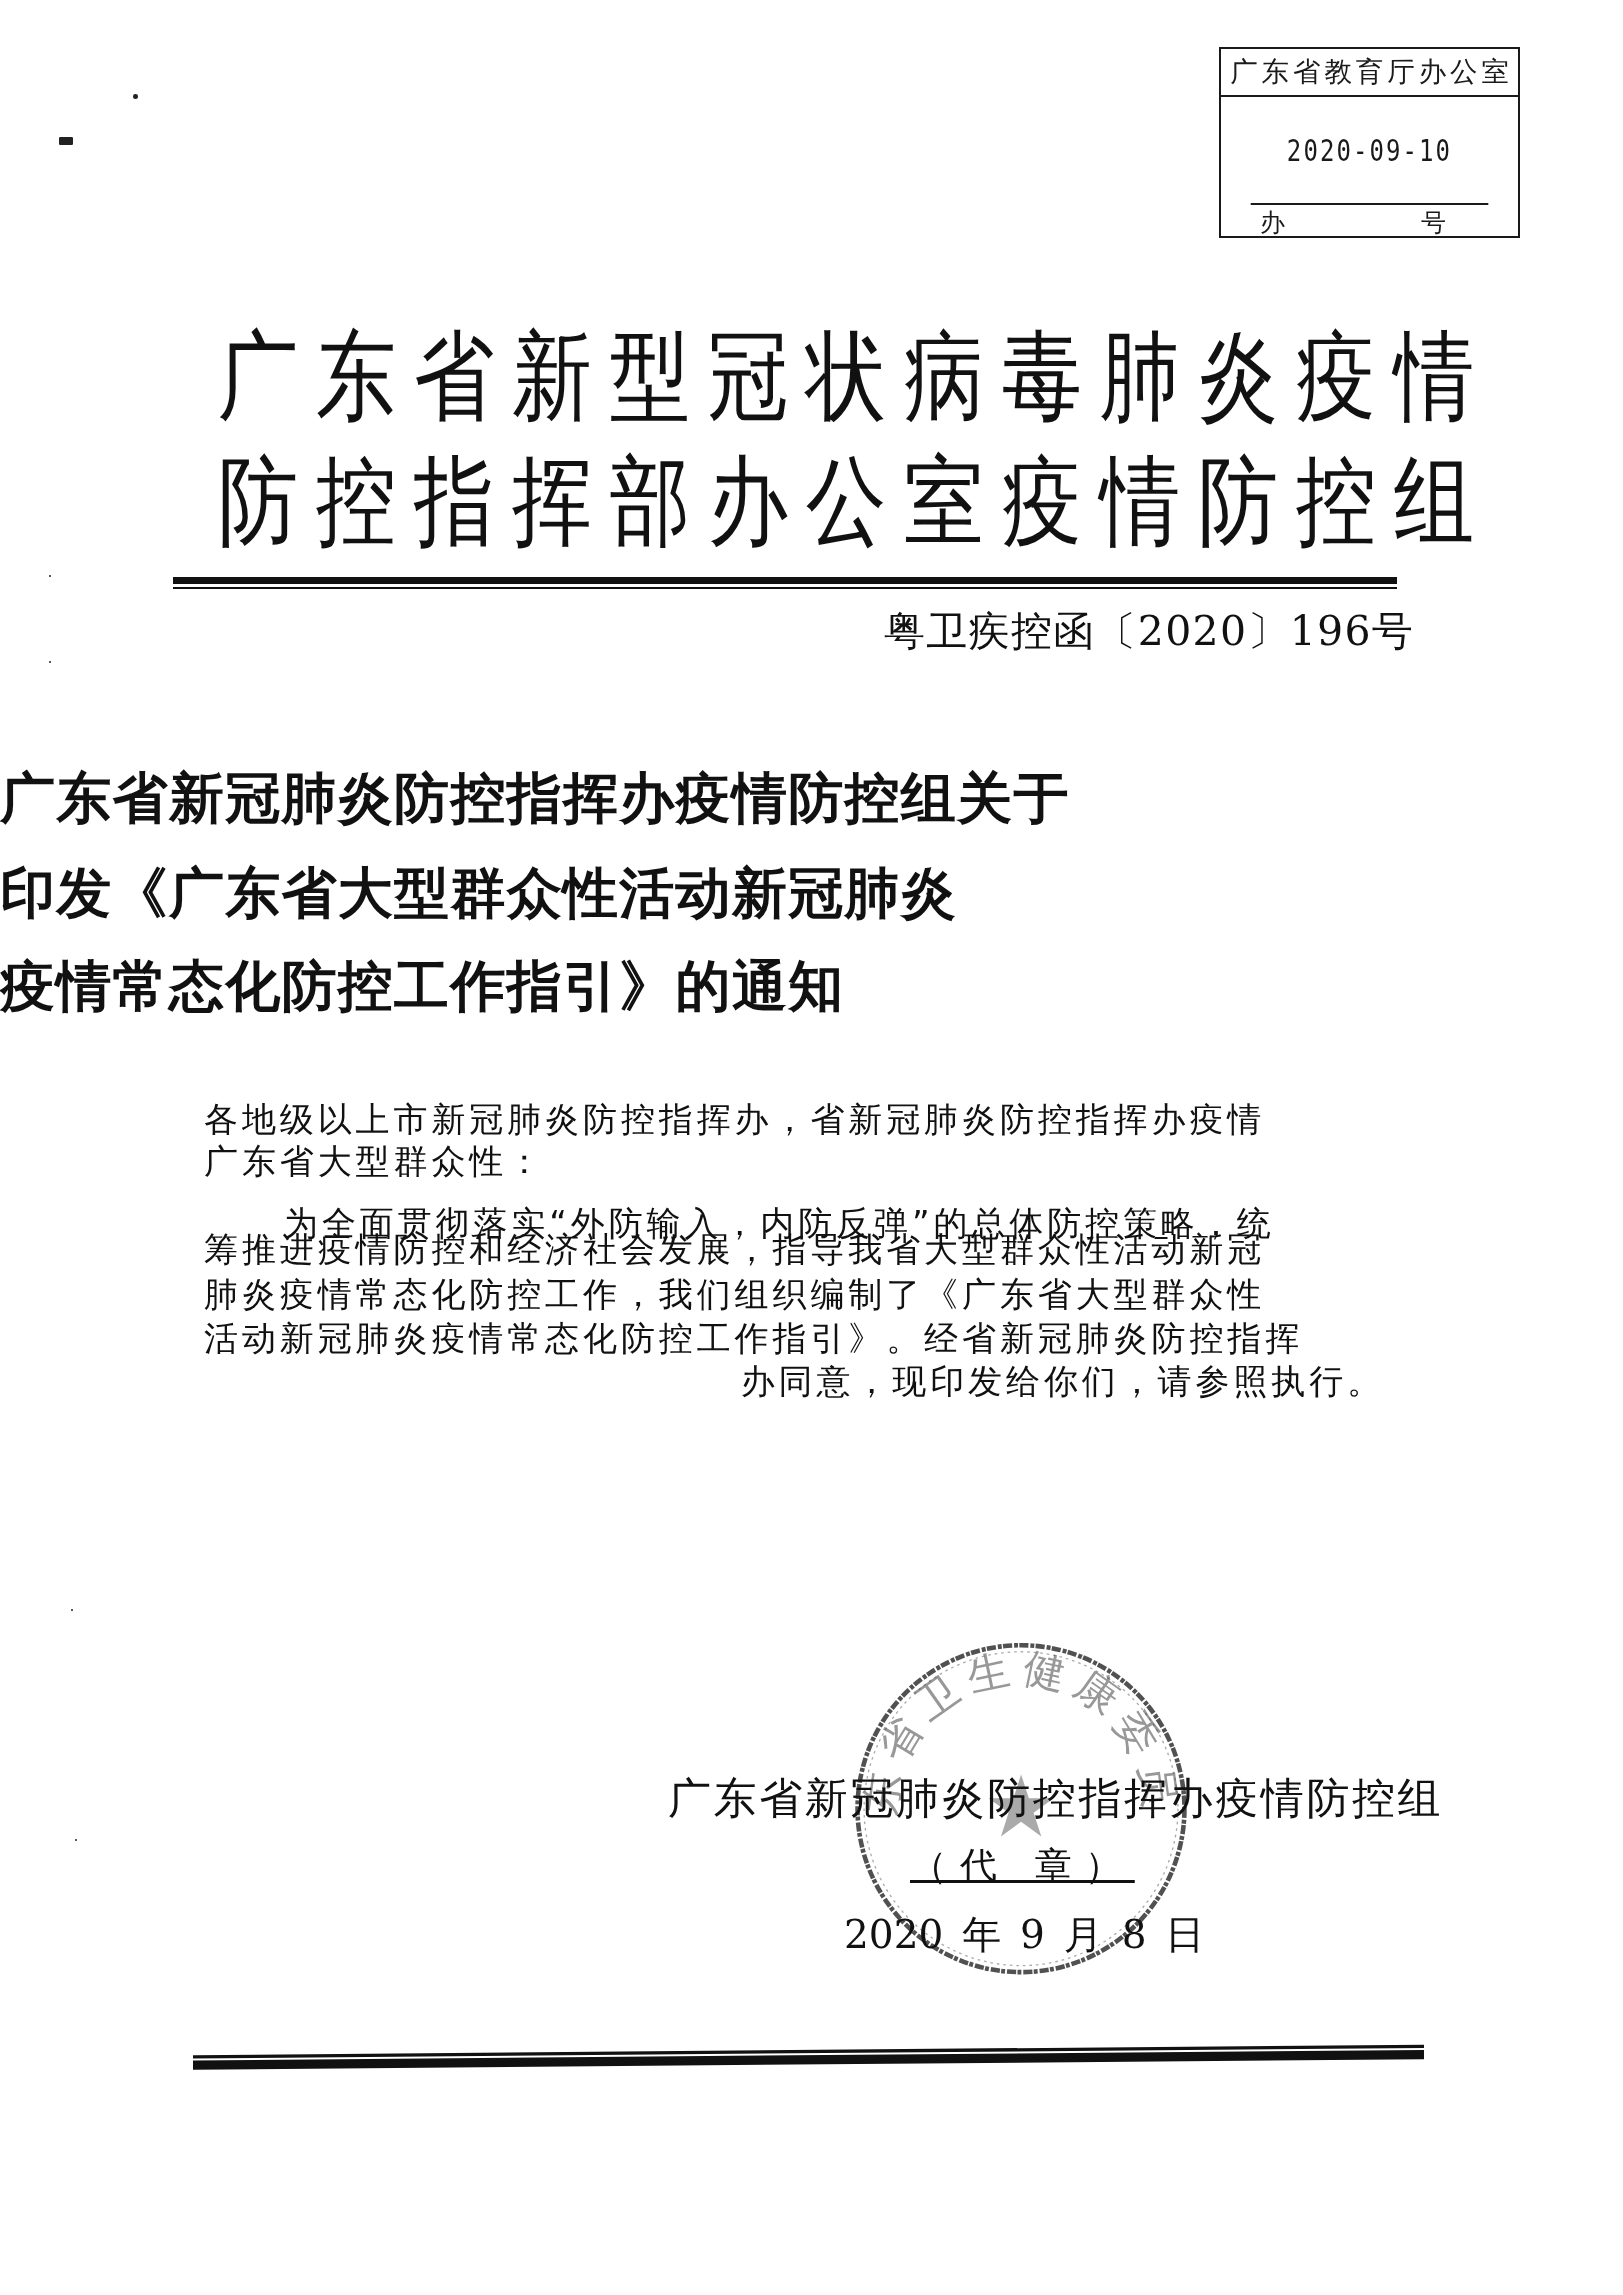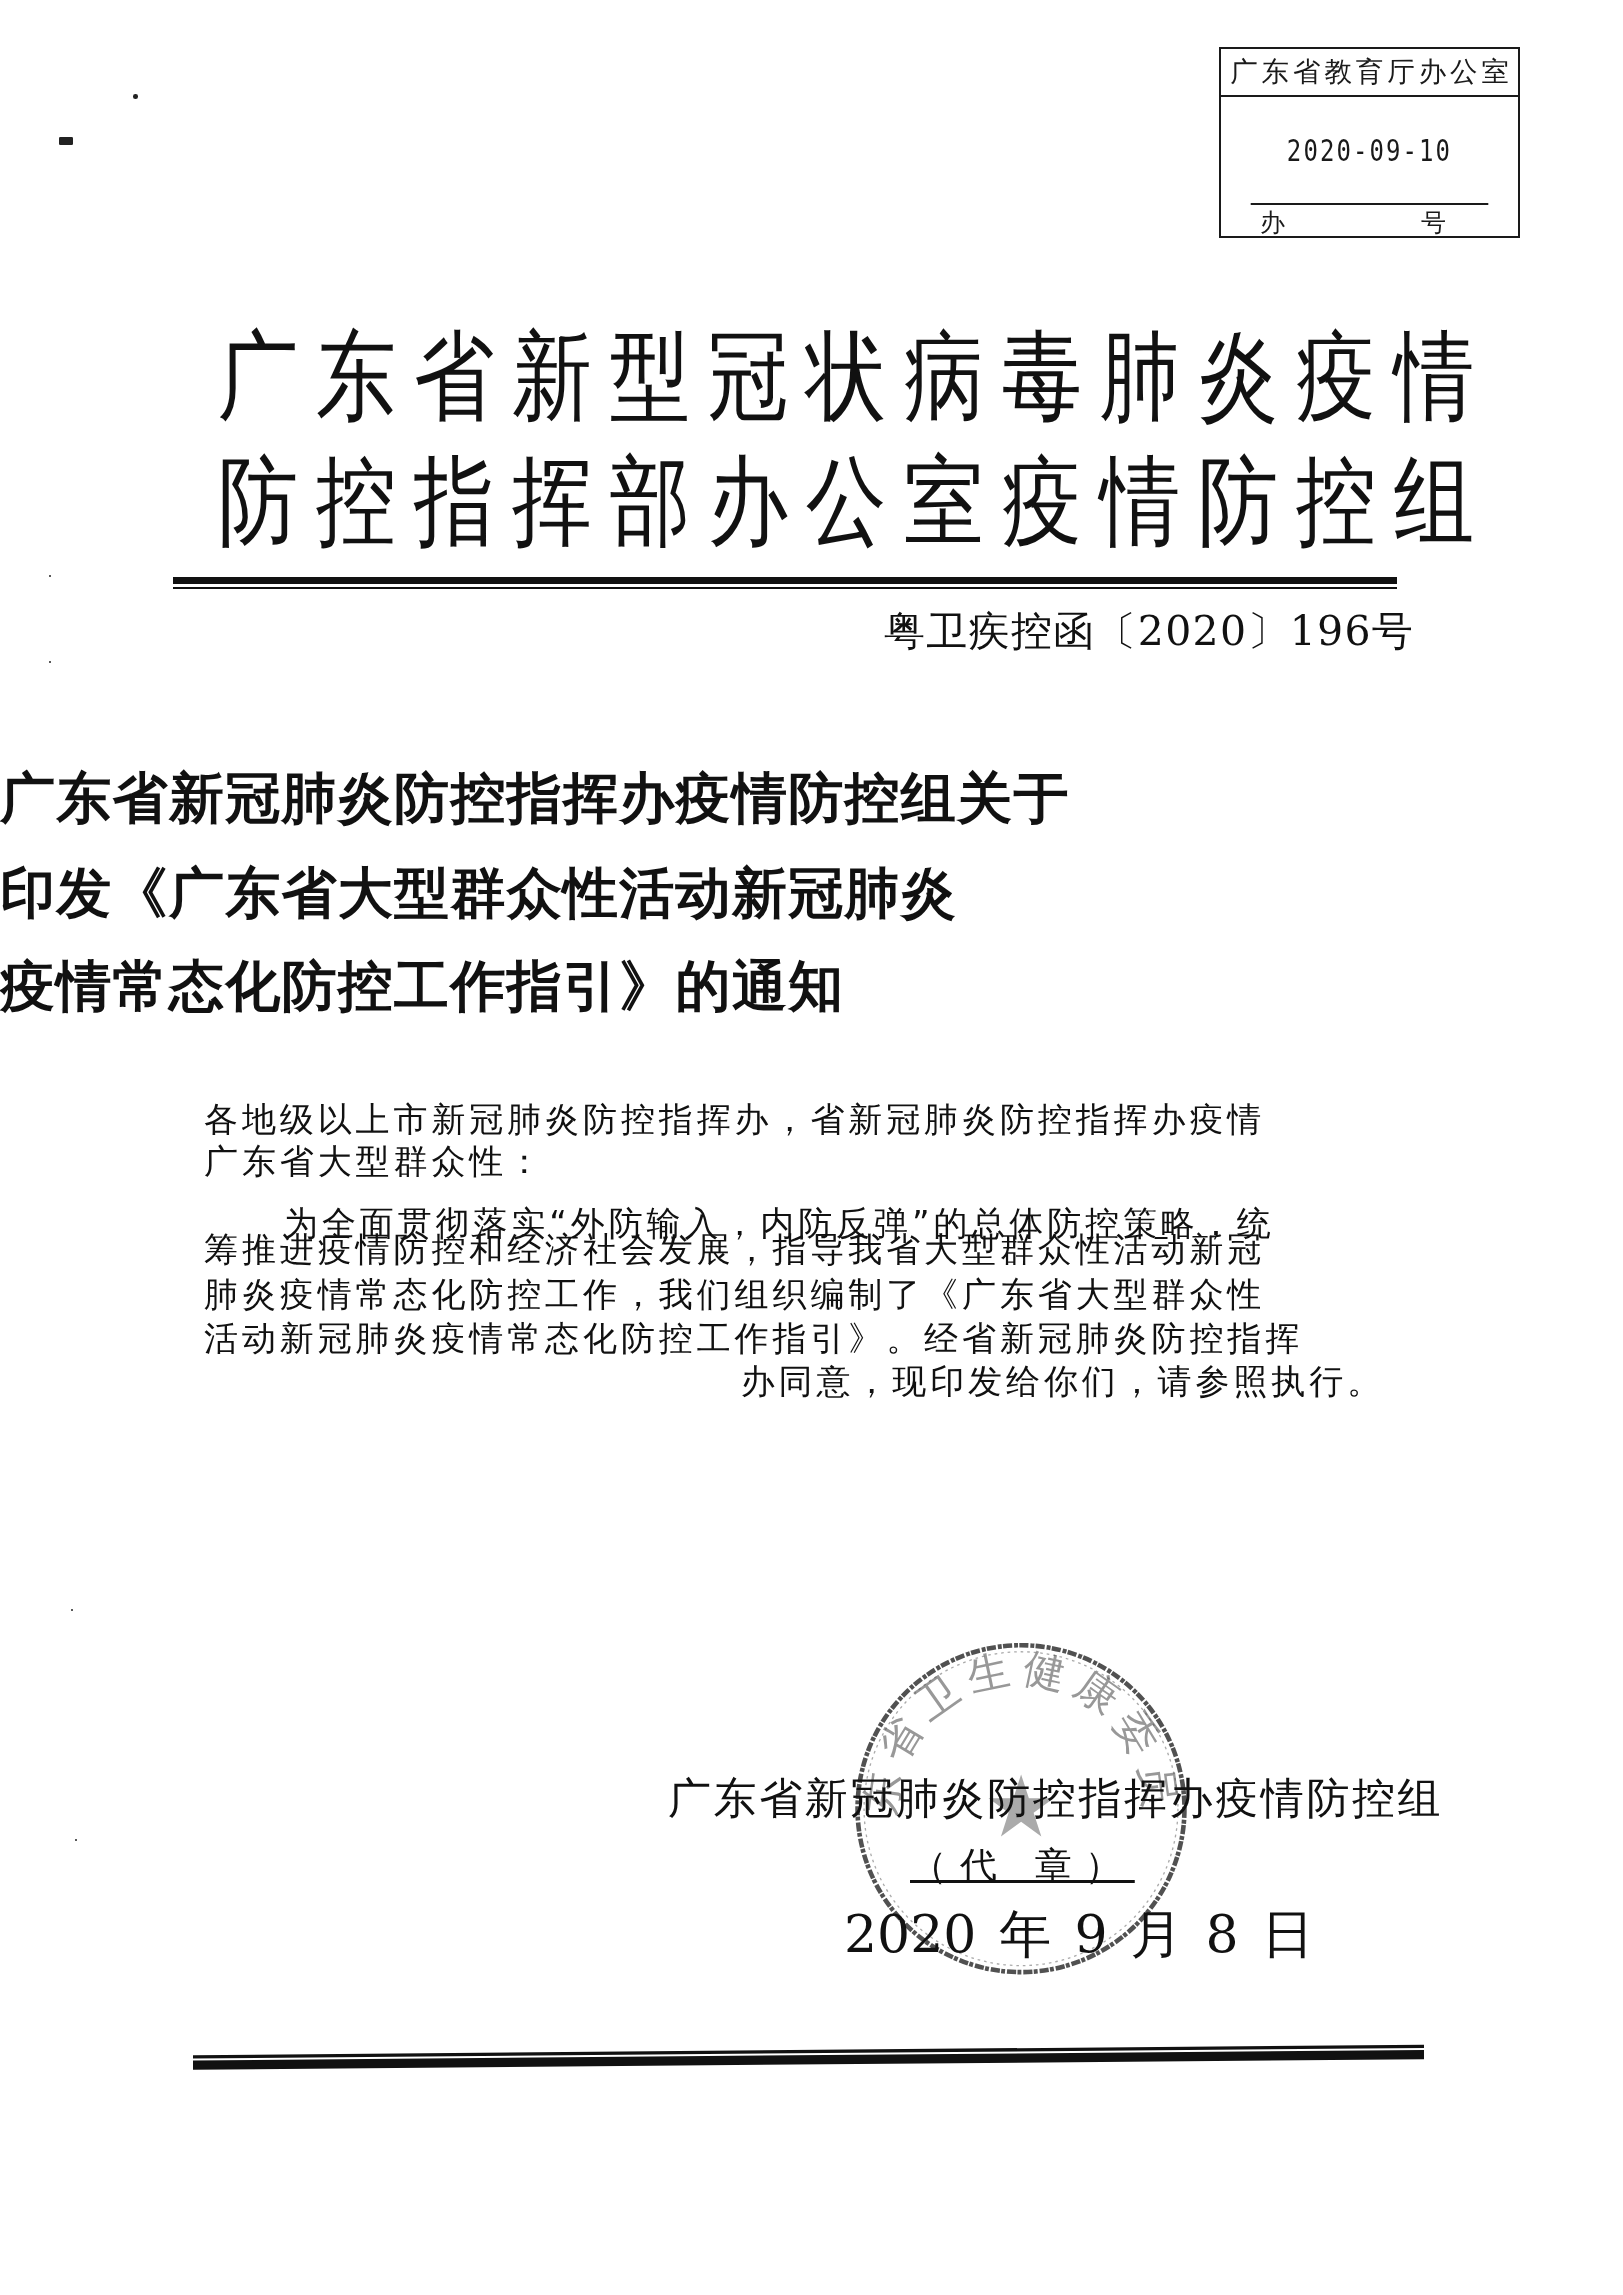--- a/index.html
+++ b/index.html
@@ -67,21 +67,21 @@
   
   .sig {
     left: 668px; top: 1775px; width: 717px; font-size: 43px; line-height: 46px;
     font-family: "DejaVu Sans", sans-serif; letter-spacing: 2.6px; white-space: nowrap;
   }
   .daizhang {
     left: 910px; top: 1843px; font-size: 37px; line-height: 46px;
     font-family: "DejaVu Sans", sans-serif; letter-spacing: 13px; text-decoration: underline;
   }
   .sigdate {
-    left: 844px; top: 1910px; font-size: 52px; line-height: 49px;
+    left: 844px; top: 1910px; font-size: 39px; line-height: 49px;
     font-family: "DejaVu Serif", serif; word-spacing: 6.5px;
   }
 
   
   .seal { left: 851px; top: 1640px; width: 340px; height: 340px; }
 
   
   .rule-bottom { left: 193px; top: 2042px; width: 1231px; height: 33px; }
 </style>
 </head>

